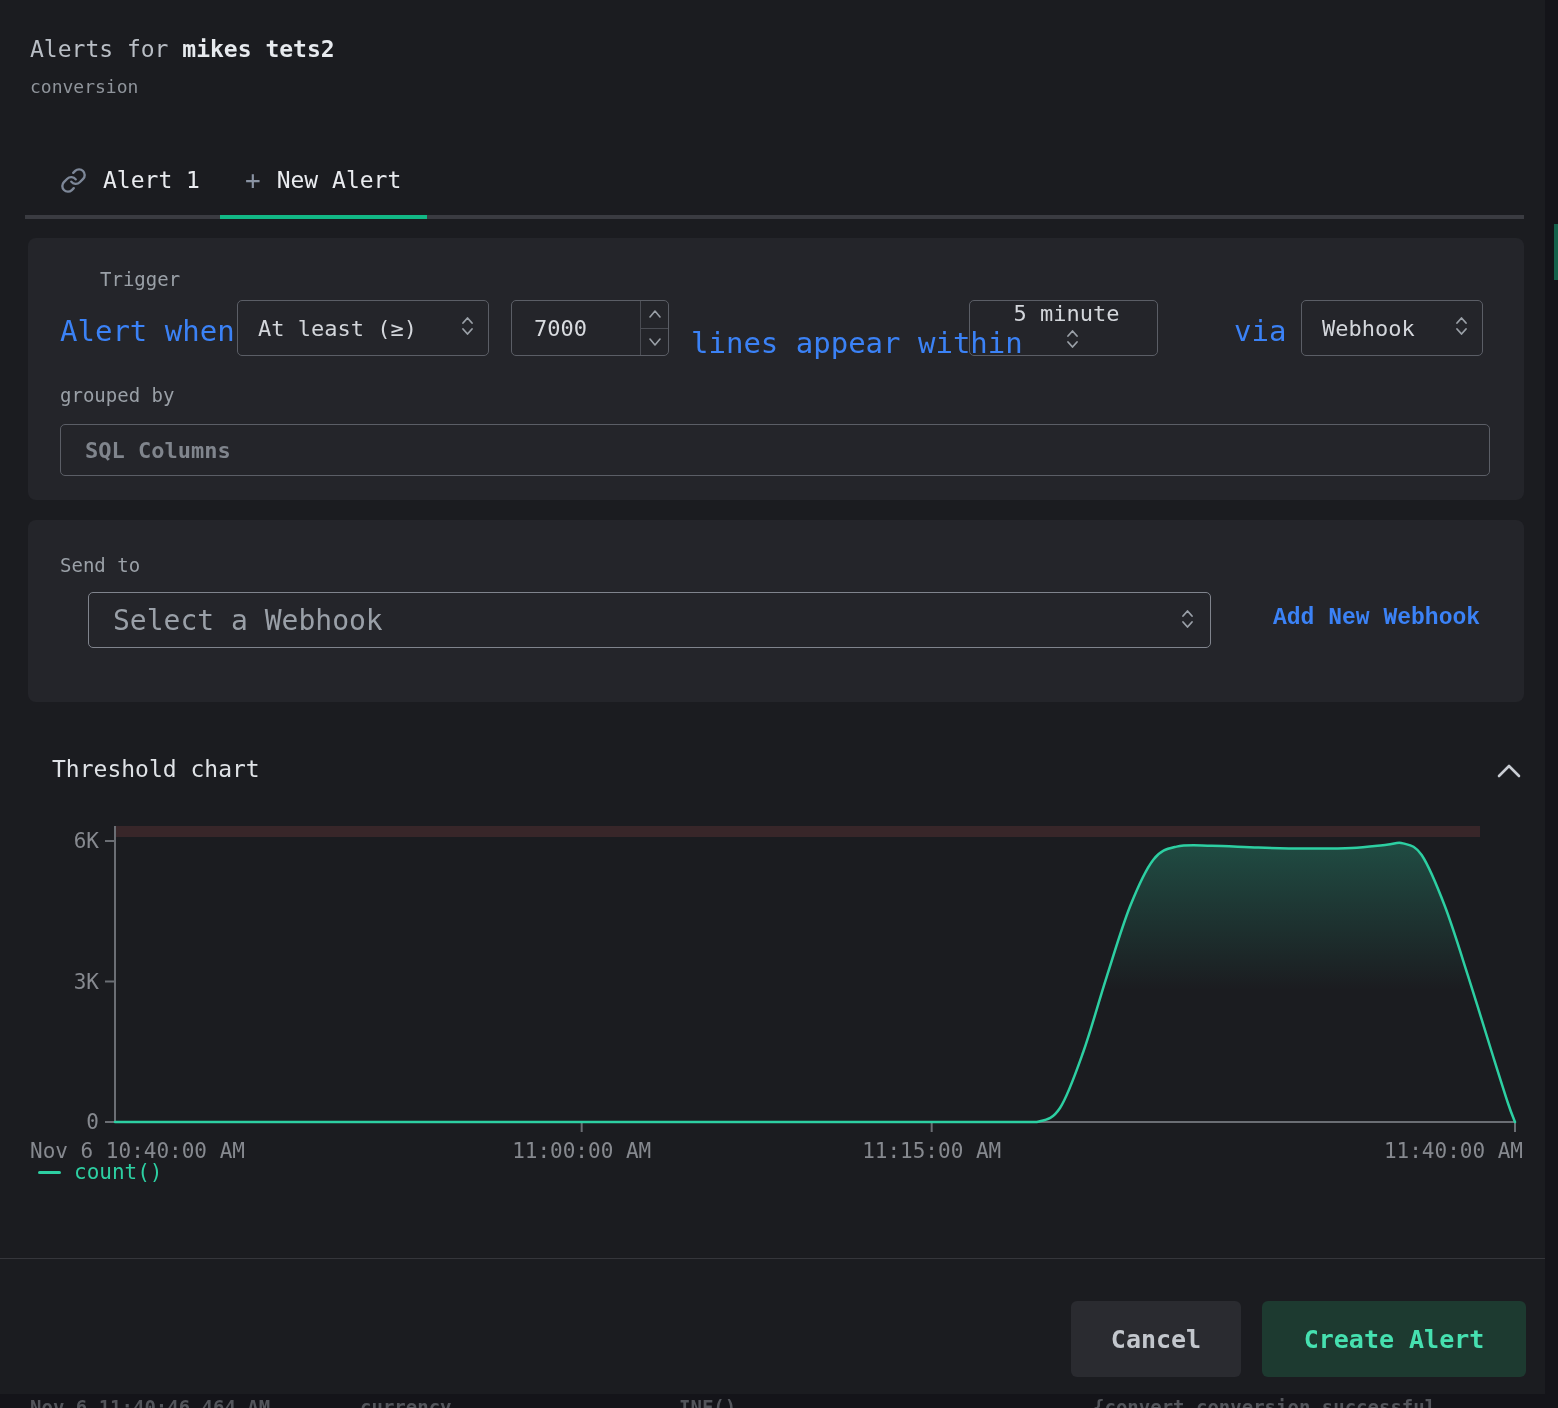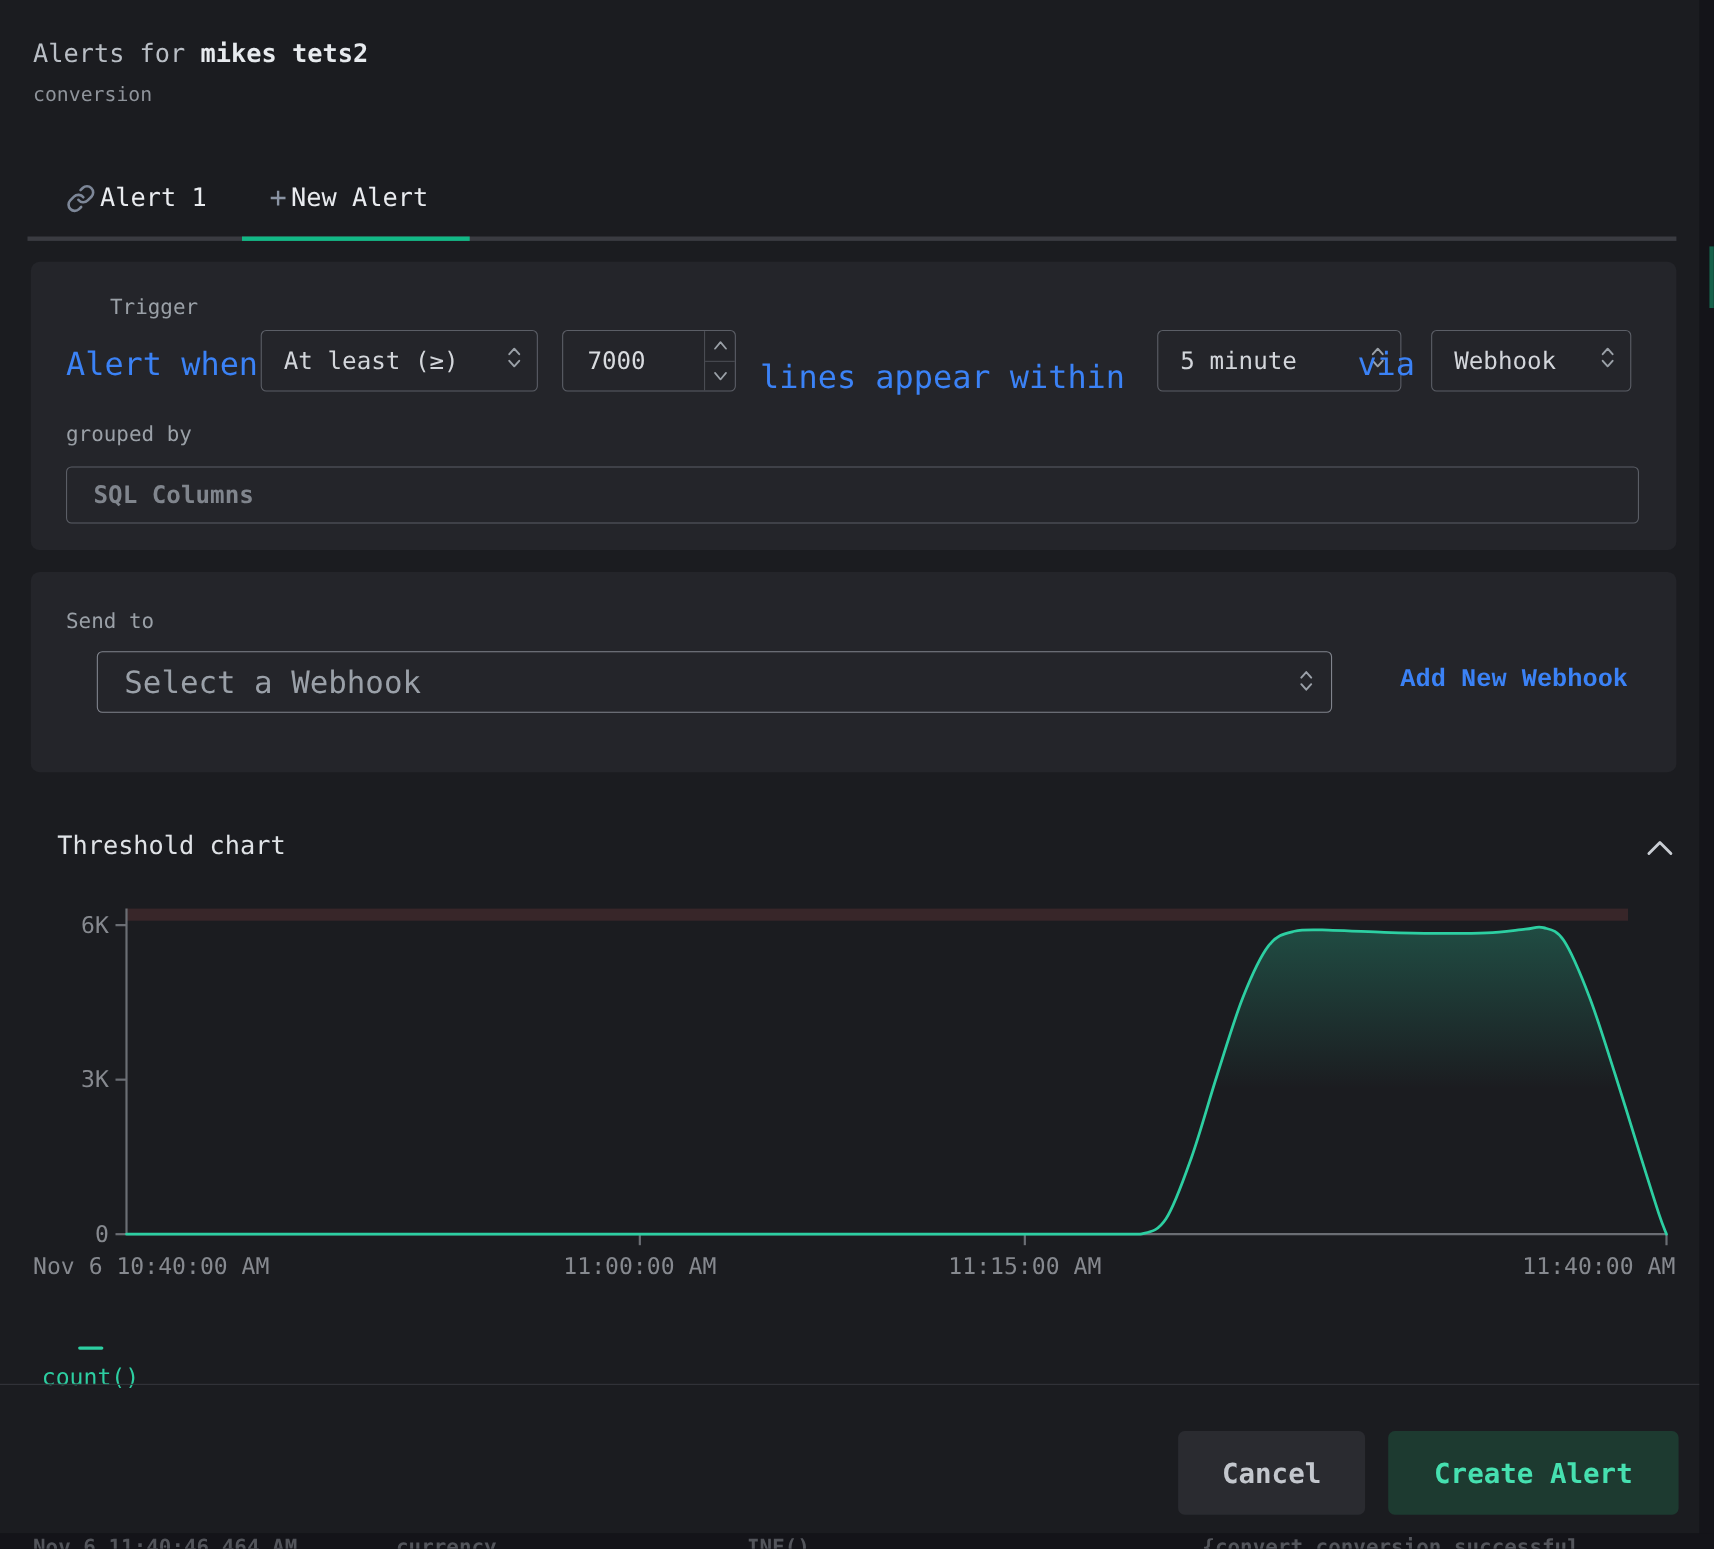--- a/index.html
+++ b/index.html
@@ -9,21 +9,21 @@
   .modal { position:absolute; left:0; top:0; width:1545px; height:1394px; background:#1b1c20; }
 
   
   .hdr-title { position:absolute; left:30px; top:36px; font-size:23px; color:#b9bec5; white-space:nowrap; }
   .hdr-title b { color:#e7eaee; font-weight:bold; }
   .hdr-sub { position:absolute; left:30px; top:76px; font-size:18px; color:#8f949b; }
 
   
   .tabs-underline { position:absolute; left:25px; top:215px; width:1499px; height:4px; background:#3a3b41; }
   .tab-active-bar { position:absolute; left:220px; top:215px; width:207px; height:4px; }
-  .tab { position:absolute; top:160px; height:40px; display:flex; align-items:center; gap:4px;
+  .tab { position:absolute; top:160px; height:40px; display:flex; align-items:center; gap:16px;
          font-size:23px; color:#e9ebef; cursor:pointer; white-space:nowrap; }
   .tab-1 { left:60px; }
   .tab-2 { left:245px; }
   .tab-plus { color:#8a93a3; font-size:26px; line-height:26px; }
 
   
   .panel { position:absolute; left:28px; width:1496px; background:#24252a; border-radius:8px; }
   .panel-trigger { top:238px; height:262px; }
   .panel-send { top:520px; height:182px; }
   .sec-label { position:absolute; font-size:19px; color:#9aa0a7; white-space:nowrap; }
@@ -48,21 +48,21 @@
     border:1px solid #80848d; border-radius:5px; display:flex; align-items:center; justify-content:space-between;
     padding:0 16px 0 24px; font-size:28px; color:#9aa0a8; cursor:pointer; white-space:nowrap; }
   .add-webhook { position:absolute; left:1245px; top:85px; font-size:23px; font-weight:bold; color:#3b82f6;
     background:none; border:none; cursor:pointer; white-space:nowrap; font-family:Liberation Mono, monospace;text-align:right; }
 
   
   .chart-title { position:absolute; left:52px; top:756px; font-size:23px; color:#dfe2e6; }
   .collapse-btn { position:absolute; left:1492px; top:756px; width:34px; height:30px; cursor:pointer;
     display:flex; align-items:center; justify-content:center; background:none; border:none; }
   #chart-svg { position:absolute; left:0; top:800px; }
-  .legend { position:absolute; left:38px; top:1224px; display:flex; align-items:center; gap:13px;flex-direction:column; }
+  .legend { position:absolute; left:38px; top:1160px; display:flex; align-items:center; gap:13px; }
   .legend-dash { width:23px; height:3px; border-radius:2px; }
   .legend-label { font-size:21px; }
 
   
   .footer-divider { position:absolute; left:0; top:1258px; width:1545px; height:1px; background:#35363b; }
   .btn { position:absolute; top:1301px; height:76px; border:none; border-radius:6px; cursor:pointer;
     font-family:inherit; font-size:25px; font-weight:bold; }
   .btn-cancel { left:1071px; width:170px; background:#2a2b30; color:#c3c7cd; }
   .btn-create { left:1262px; width:264px; background:#1d3a30; color:#46e0b0; }
 
@@ -124,21 +124,21 @@
           <div>
             <svg width="12" height="8" viewBox="0 0 12 8" fill="none" stroke="#9aa0a7" stroke-width="1.6" stroke-linecap="round" stroke-linejoin="round">
                 <polyline points="1,1 6,7 11,1"></polyline>
               </svg>
           </div>
         </div>
       </div>
 
       <div class="row-text" style="left:663px; top:88px;">lines appear within</div>
 
-      <div class="selectbox" style="left:1024px; top:62px; width:222px;">
+      <div class="selectbox" style="left:941px; top:62px; width:189px;flex-direction:column;">
         <span>5 minute</span>
         <span class="chev2">
           <svg width="13" height="22" viewBox="0 0 13 22" fill="none" stroke="#9aa0a7" stroke-width="1.8" stroke-linecap="round" stroke-linejoin="round">
             <polyline points="2,8 6.5,3 11,8"></polyline>
               <polyline points="2,14 6.5,19 11,14"></polyline>
           </svg>
         </span>
       </div>
 
       <div class="row-text" style="left:1206px; top:76px;">via</div>

